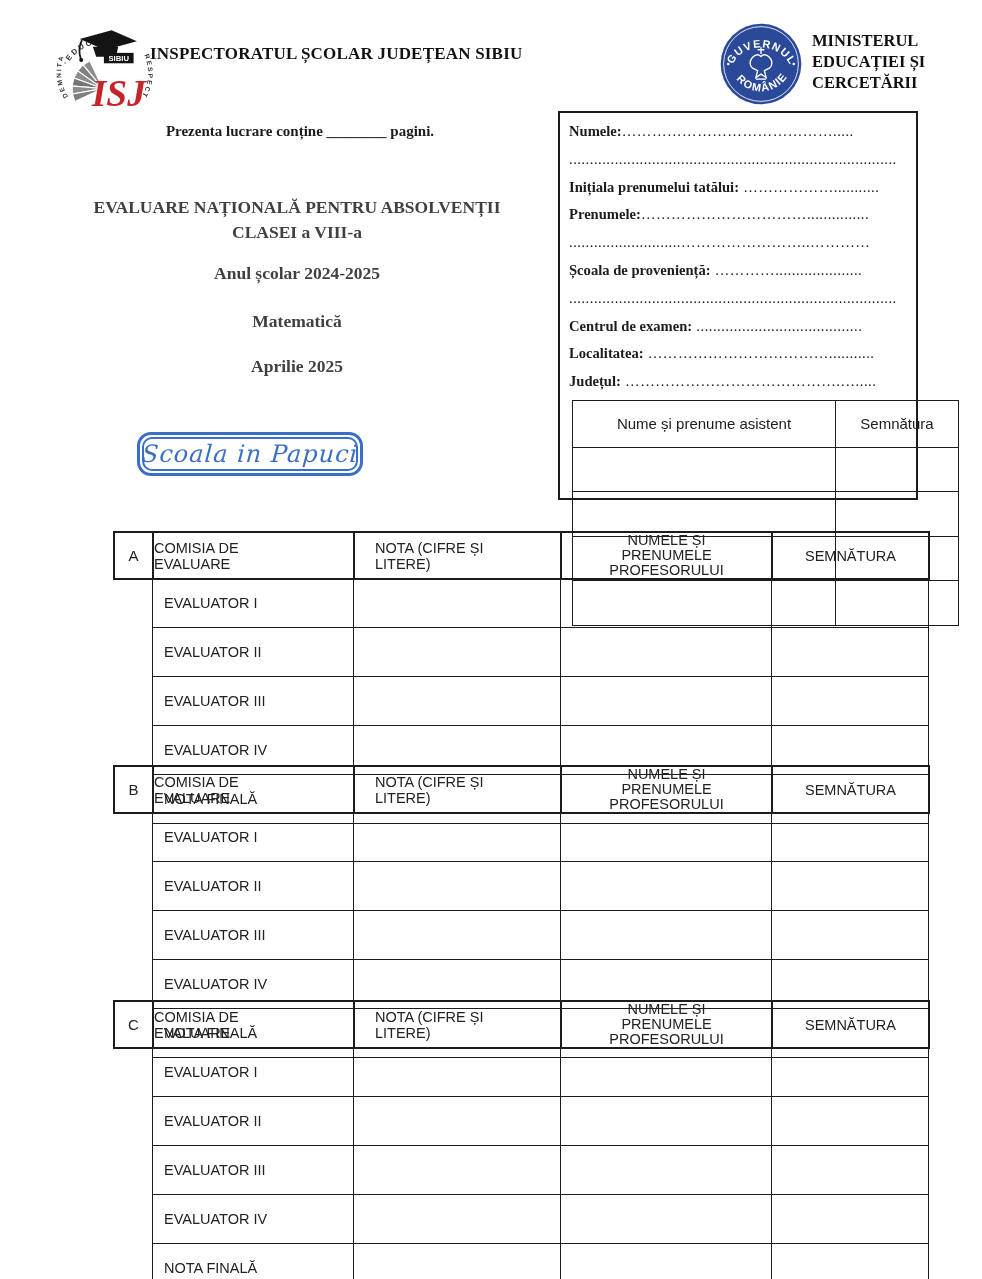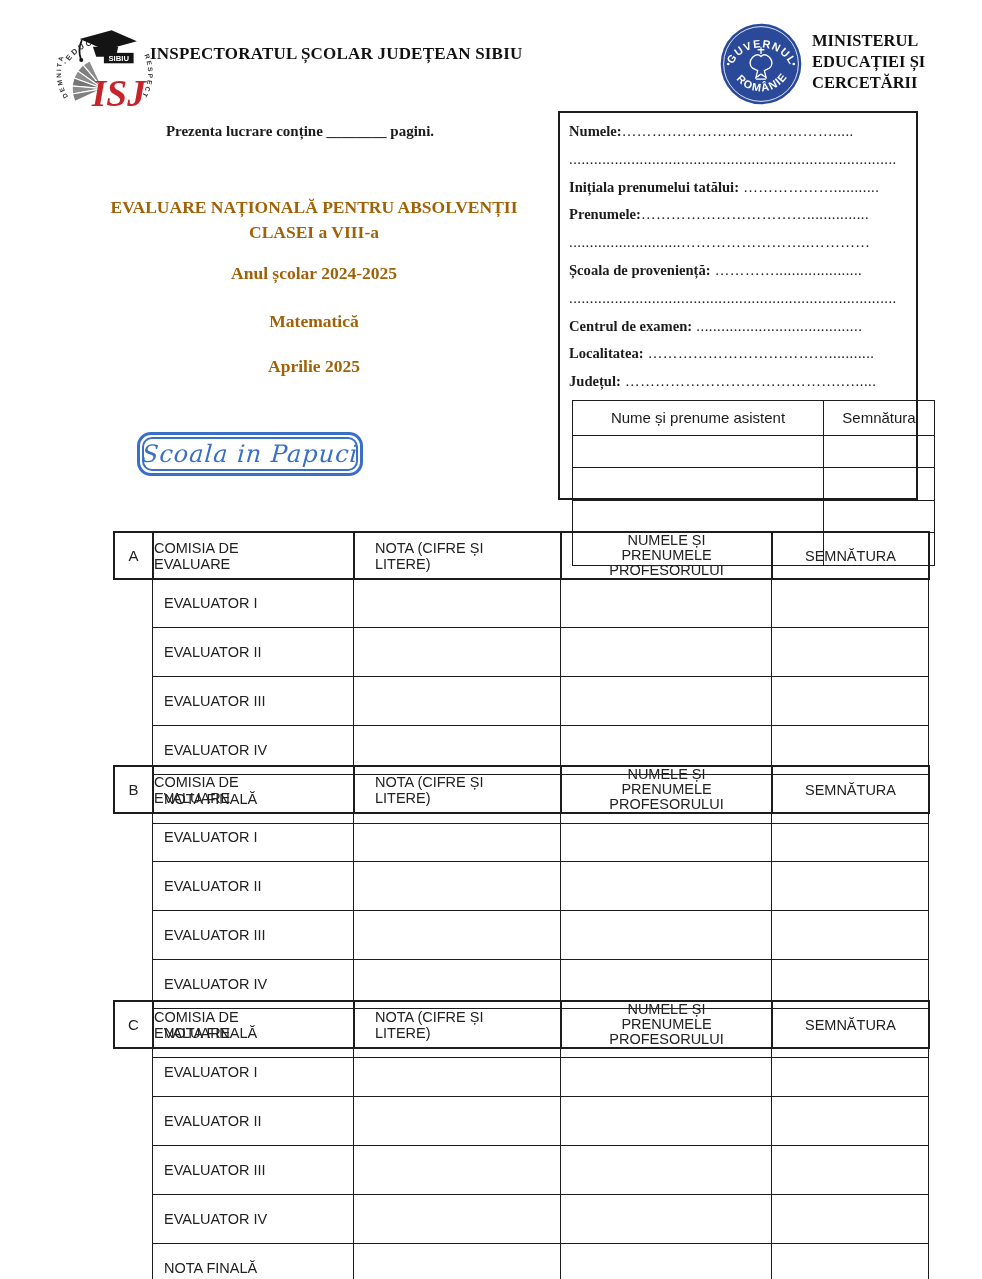--- a/index.html
+++ b/index.html
@@ -21,23 +21,23 @@
     font-family:"Liberation Serif", serif; font-weight:bold; font-size:16.5px;
     line-height:21px; color:#111;
   }
 
   
   .prezenta {
     left:80px; top:123px; width:440px; text-align:center;
     font-family:"Liberation Serif", serif; font-weight:bold; font-size:15px;
   }
   .main-title {
-    left:69px; width:490px; text-align:center;
+    left:52px; width:490px; text-align:center;
     font-family:"Liberation Serif", serif; font-weight:bold; font-size:17.5px;
-    line-height:25px; color:#a16207;
+    line-height:25px; color:#404040;
   }
   .stamp {
     left:137px; top:432px; width:226px; height:44px;
     border:3px solid #3a6fc8; border-radius:14px; box-sizing:border-box;
     display:flex; align-items:center; justify-content:center;
   }
   .stamp-inner {
     width:calc(100% - 4px); height:calc(100% - 4px);
     border:2px solid #3a6fc8; border-radius:10px; box-sizing:border-box;
     display:flex; align-items:center; justify-content:center;
@@ -55,21 +55,21 @@
   .info-line {
     height:27.8px; line-height:27.8px; font-size:14.6px; white-space:nowrap; overflow:hidden;font-family:Liberation Serif, serif;
   }
   .info-line b { font-weight:bold; }
   .info-line span.dots { font-weight:normal; letter-spacing:0.5px; }
 
   .asst-table {
     border-collapse:collapse; table-layout:fixed; width:336px;
     margin-left:3px; margin-top:4px; font-size:15px;
   }
-  .asst-table td { border:1.8px solid #1c1c1c; padding:6px; }
+  .asst-table td { border:1.8px solid #1c1c1c; padding:12px; }
   .asst-table .hdr td { height:22px; text-align:center; font-size:15px; }
   .asst-table .row td { height:19.5px; }
 
   
   .eval-header {
     border-collapse:collapse; table-layout:fixed; width:815px; left:113px;
     font-size:14.5px; color:#222;
   }
   .eval-header td { border:2px solid #1c1c1c; padding:0; height:45px; vertical-align:middle; }
   .eval-header .c-letter { text-align:center; font-size:15px; }

